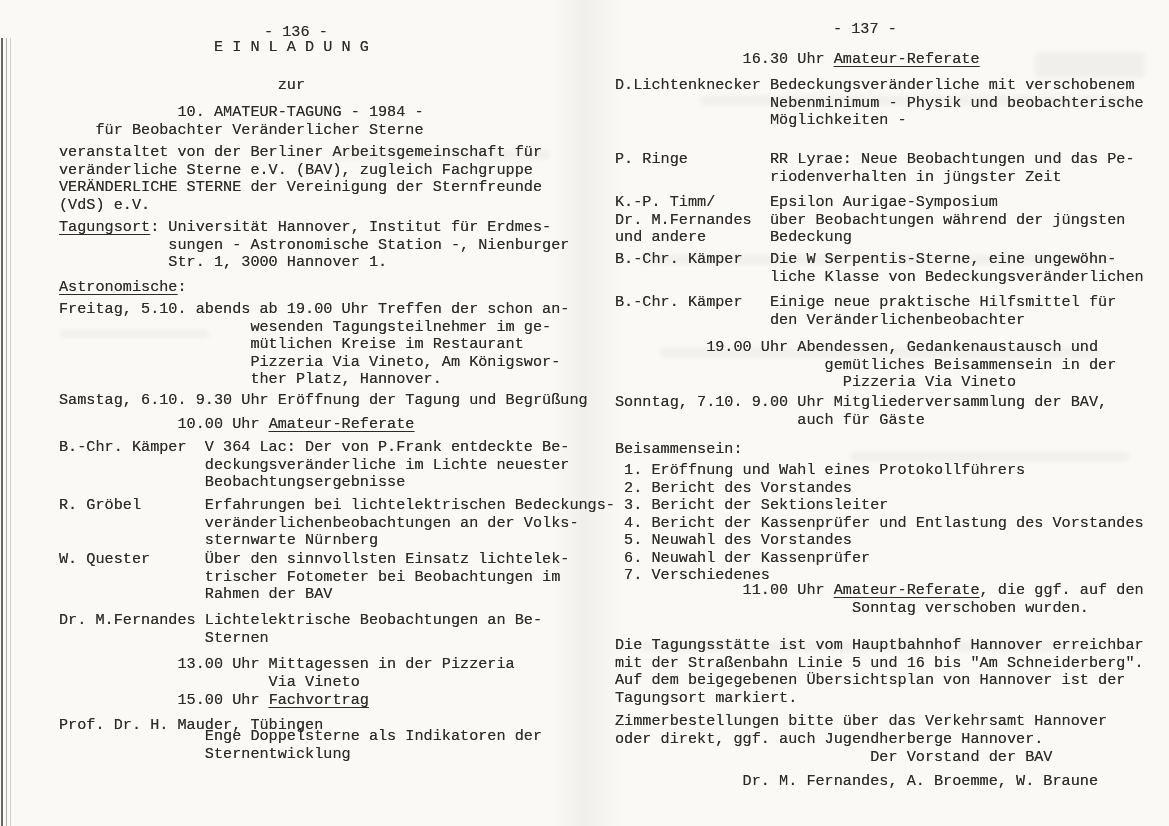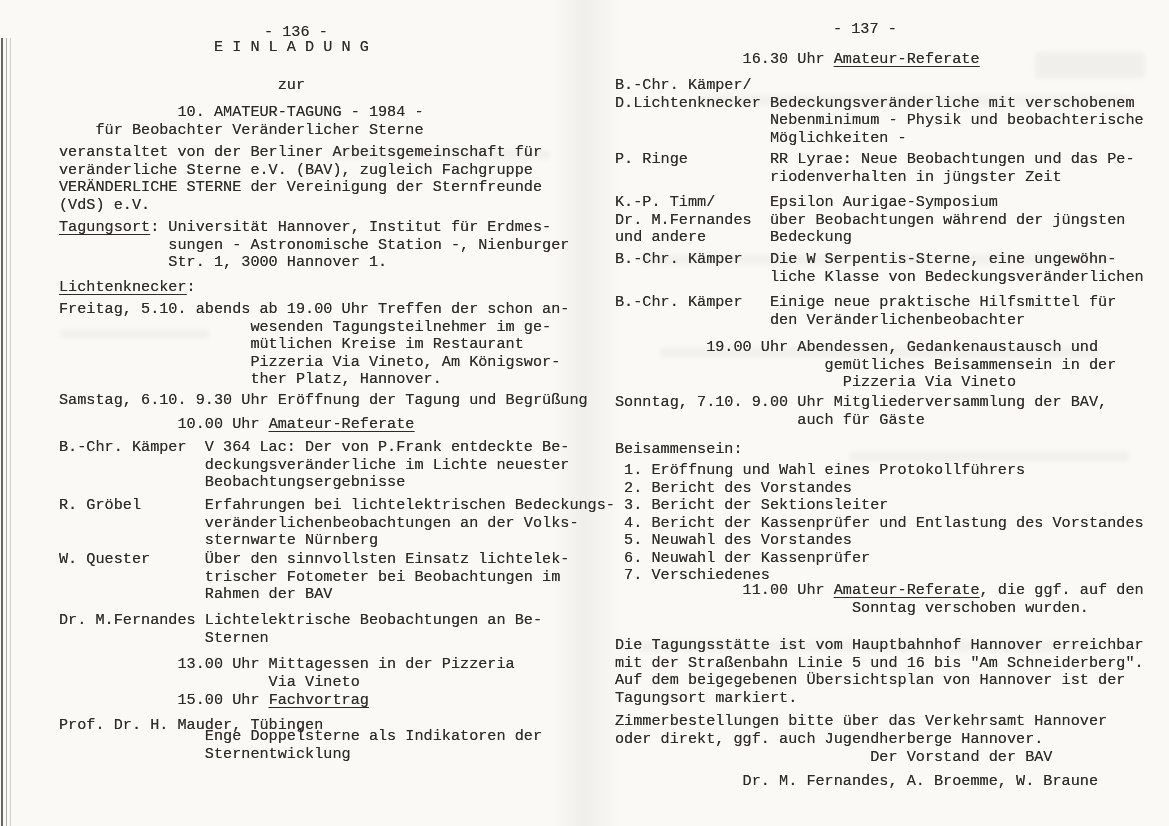--- a/index.html
+++ b/index.html
@@ -73,21 +73,21 @@
         <div class="ln"><span>veränderliche Sterne e.V. (BAV), zugleich Fachgruppe</span></div>
         <div class="ln"><span>VERÄNDERLICHE STERNE der Vereinigung der Sternfreunde</span></div>
         <div class="ln"><span>(VdS) e.V.</span></div>
       </div>
     <div class="blk" style="top:219px">
         <div class="ln"><span class="ul">Tagungsort</span><span>: Universität Hannover, Institut für Erdmes-</span></div>
         <div class="ln"><span>            sungen - Astronomische Station -, Nienburger</span></div>
         <div class="ln"><span>            Str. 1, 3000 Hannover 1.</span></div>
       </div>
     <div class="blk" style="top:279px">
-        <div class="ln"><span class="ul">Lichtenknecker</span><span>:</span></div>
+        <div class="ln"><span class="ul">Astronomische</span><span>:</span></div>
       </div>
     <div class="blk" style="top:301px">
         <div class="ln"><span>Freitag, 5.10. abends ab 19.00 Uhr Treffen der schon an-</span></div>
         <div class="ln"><span>                     wesenden Tagungsteilnehmer im ge-</span></div>
         <div class="ln"><span>                     mütlichen Kreise im Restaurant</span></div>
         <div class="ln"><span>                     Pizzeria Via Vineto, Am Königswor-</span></div>
         <div class="ln"><span>                     ther Platz, Hannover.</span></div>
       </div>
     <div class="blk" style="top:392px">
         <div class="ln"><span>Samstag, 6.10. 9.30 Uhr Eröffnung der Tagung und Begrüßung</span></div>
@@ -129,21 +129,20 @@
         <div class="ln"><span>                Sternentwicklung</span></div>
       </div>
   </div>
 
   <div class="page-col" id="right-col">
     <div class="pageno" style="left:218px;top:21px">- 137 -</div>
     <div class="blk" style="top:51px">
         <div class="ln"><span>              16.30 Uhr </span><span class="ul">Amateur-Referate</span></div>
       </div>
     <div class="blk" style="top:77px">
-        <div class="ln"><span>B.-Chr. Kämper/</span></div>
         <div class="ln"><span>D.Lichtenknecker Bedeckungsveränderliche mit verschobenem</span></div>
         <div class="ln"><span>                 Nebenminimum - Physik und beobachterische</span></div>
         <div class="ln"><span>                 Möglichkeiten -</span></div>
       </div>
     <div class="blk" style="top:151px">
         <div class="ln"><span>P. Ringe         RR Lyrae: Neue Beobachtungen und das Pe-</span></div>
         <div class="ln"><span>                 riodenverhalten in jüngster Zeit</span></div>
       </div>
     <div class="blk" style="top:194px">
         <div class="ln"><span>K.-P. Timm/      Epsilon Aurigae-Symposium</span></div>

